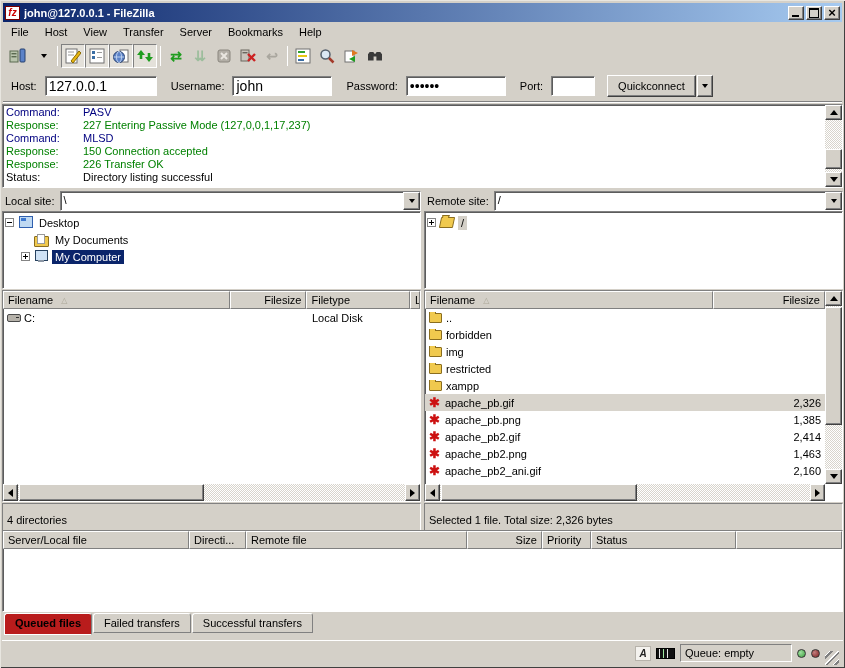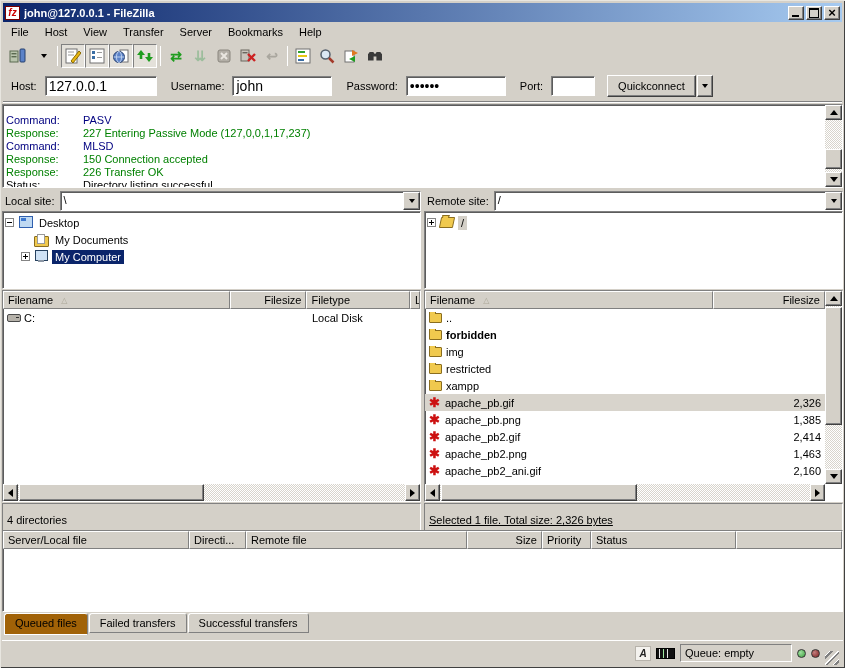--- a/index.html
+++ b/index.html
@@ -135,21 +135,21 @@
 
   .list-status{position:absolute;top:503px;height:19px;border:1px solid;border-color:#808080 #fff #fff #808080;
     background:var(--face);display:flex;align-items:center;padding:16px 4px;white-space:nowrap;overflow:hidden;}
 
   
   .queuebox{position:absolute;left:2px;top:530px;width:841px;height:82px;background:#fff;
     border:1px solid;border-color:#808080 #fff #fff #808080;box-shadow:inset 1px 1px 0 #5c5c5c;overflow:hidden;}
   .tabs{position:absolute;left:2px;top:613px;width:841px;height:23px;display:flex;align-items:flex-start;padding-left:2px;}
   .tab{height:20px;padding:3px 10px 0 10px;background:var(--face);margin-right:1px;
     border:1px solid;border-color:#fff #808080 #808080 #fff;border-radius:3px 3px 0 0;white-space:nowrap;}
-  .tab.active{background:#a16207;font-weight:normal;border-bottom-color:#fff;height:22px;}
+  .tab.active{background:#b91c1c;font-weight:bold;border-bottom-color:#fff;height:22px;}
 
   
   .statusbar{position:absolute;left:2px;top:640px;width:841px;height:25px;border-top:1px solid #fff;
     display:flex;align-items:center;justify-content:flex-end;padding-right:4px;gap:5px;}
   .si-ascii{width:16px;height:15px;border:1px solid #b7b3ab;background:#f4f2ee;display:flex;align-items:center;justify-content:center;}
   .si-ascii::before{content:"A";font-size:10px;font-weight:bold;font-style:italic;color:#222;}
   .si-speed{width:19px;height:11px;background:#111;border:1px solid #000;
     background-image:linear-gradient(90deg,transparent 2px,#e8e8e8 2px,#e8e8e8 3px,transparent 3px,transparent 6px,#9fe89f 6px,#9fe89f 7px,transparent 7px,transparent 10px,#e8e8e8 10px,#e8e8e8 11px,transparent 11px);}
   .queue-panel{width:112px;height:18px;border:1px solid;border-color:#808080 #fff #fff #808080;
     display:flex;align-items:center;padding:0 4px;background:var(--face);white-space:nowrap;overflow:hidden;}
@@ -287,21 +287,21 @@
     <input class="field" style="width: 100px;" value="••••••">
     <span class="qc-label" style="margin-left:8px">Port:</span>
     <input class="field" style="width: 44px;" value="">
     <button class="qc-btn" style="margin-left:6px">Quickconnect</button>
     <span class="qc-dd" style="margin-left:-5px">
         <span class="dd-arrow" style="margin-left:0"></span>
       </span>
   </div>
 
   <div class="log">
-    <div style="padding-top:9px;">
+    <div style="padding-top:1px;">
       <div class="log-line command">
           <span class="lab">Command:</span>
           <span>PASV</span>
         </div>
       <div class="log-line response">
           <span class="lab">Response:</span>
           <span>227 Entering Passive Mode (127,0,0,1,17,237)</span>
         </div>
       <div class="log-line command">
           <span class="lab">Command:</span>
@@ -411,21 +411,21 @@
       <span class="hcell num" style="width:112px;">Filesize</span>
     </div>
     <div class="lrow">
       <span class="cell" style="width:288px;">
           <span class="ico-folder"></span>
           <span>..</span>
         </span>
       <span class="cell num" style="width:112px;"></span>
     </div>
     <div class="lrow">
-      <span class="cell" style="width:288px;font-weight:bold;">
+      <span class="cell" style="width:288px;">
           <span class="ico-folder"></span>
           <span>forbidden</span>
         </span>
       <span class="cell num" style="width:112px;"></span>
     </div>
     <div class="lrow">
       <span class="cell" style="width:288px;">
           <span class="ico-folder"></span>
           <span>img</span>
         </span>
@@ -494,21 +494,21 @@
           <span class="tri-left"></span>
         </span>
       <span class="sb-thumb" style="top:0;height:17px;left:16px;width:196px;"></span>
       <span class="sb-btn" style="right:0;top:0;">
           <span class="tri-right"></span>
         </span>
     </div>
   </div>
 
   <div class="list-status" style="left:2px;width:419px;">4 directories</div>
-  <div class="list-status" style="left:424px;width:419px;text-decoration:underline;">Selected 1 file. Total size: 2,326 bytes</div>
+  <div class="list-status" style="left:424px;width:419px;">Selected 1 file. Total size: 2,326 bytes</div>
 
   <div class="queuebox">
     <div class="lheader">
       <span class="hcell" style="width:186px;">Server/Local file</span>
       <span class="hcell" style="width:57px;">Directi...</span>
       <span class="hcell" style="width:221px;">Remote file</span>
       <span class="hcell num" style="width:75px;">Size</span>
       <span class="hcell" style="width:49px;">Priority</span>
       <span class="hcell" style="width:145px;">Status</span>
       <span class="hcell" style="flex:1;"></span>

